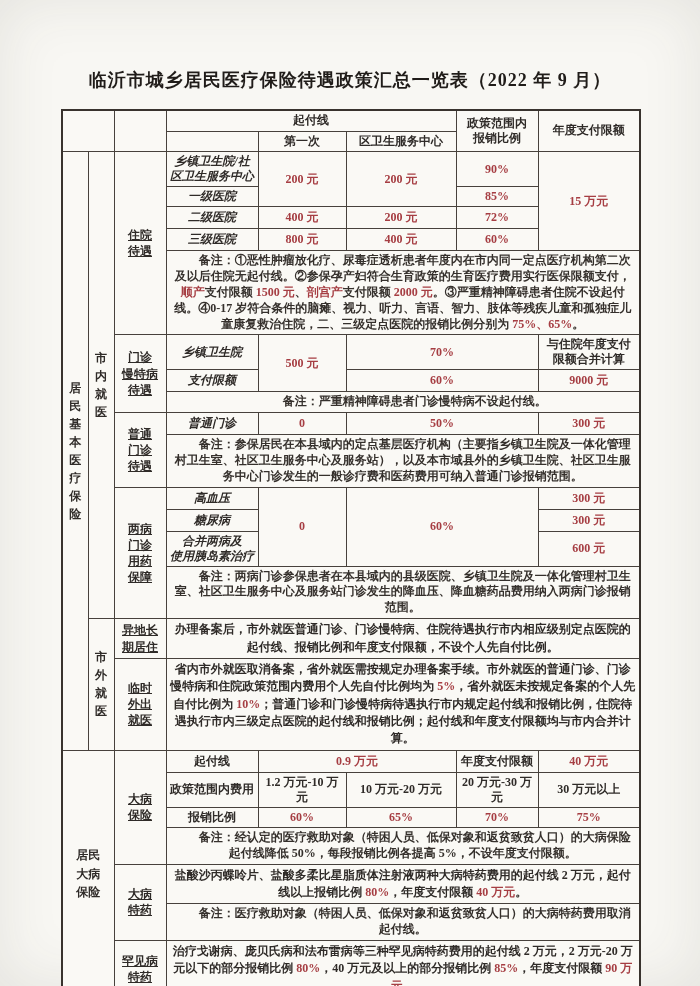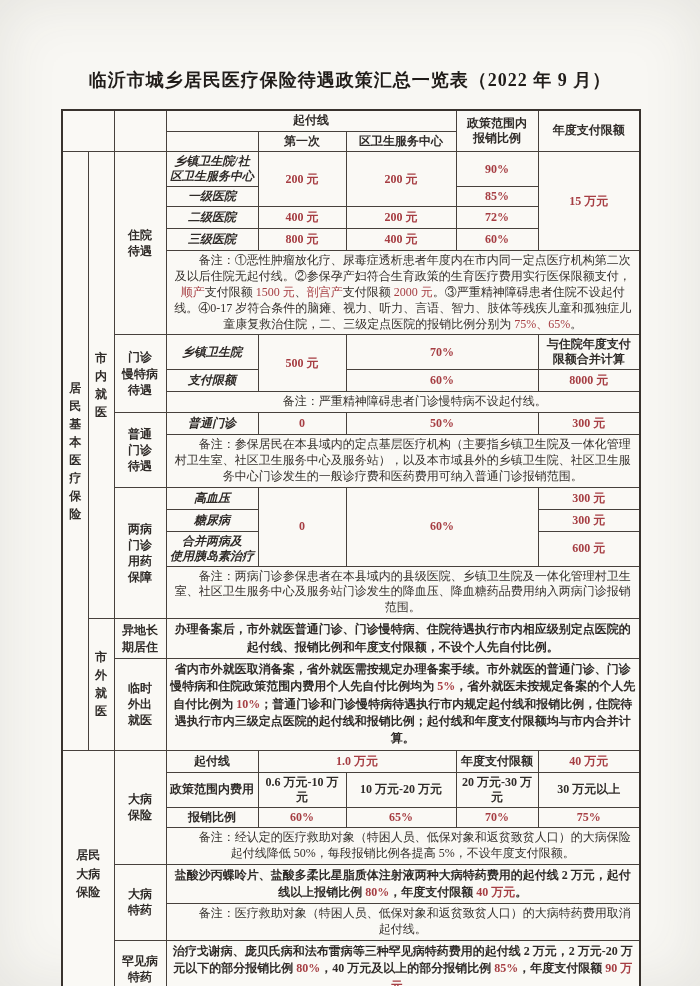--- a/index.html
+++ b/index.html
@@ -38,28 +38,28 @@
     vertical-align: middle;
     text-align: center;
     white-space: pre-line;
     font-size: 12px;
     overflow: hidden;
   }
   table.policy { border: 2px solid #39332e; }
   td.hdr  { font-weight: bold; font-size: 12.5px; line-height: 1.3; }
   td.cat  { font-weight: bold; font-size: 13px;  line-height: 1.5; letter-spacing: 0px; }
   td.cat2 { font-weight: bold; font-size: 13px;  line-height: 1.55; }
-  td.sub  { font-weight: bold; font-size: 12px;  line-height: 1.35; }
+  td.sub  { font-weight: bold; font-size: 12px;  line-height: 1.35; text-decoration: underline; }
   td.item { font-weight: bold; font-size: 12px;  line-height: 1.25; font-style: italic; }
   td.val  { color: #a63e43; font-weight: bold; font-size: 12.5px; }
   td.valb { font-weight: bold; font-size: 12px; line-height: 1.25; }
   td.note {
     text-align: left; font-size: 11.5px; line-height: 1.32;
     padding: 3px 6px 4px 6px; text-indent: 2em;
-    font-weight: normal; color: #35302c;
+    font-weight: bold; color: #35302c;
   }
   td.textb {
     text-align: left; font-weight: bold; font-size: 12px;
     line-height: 1.45; padding: 3px 6px;
   }
   .red { color: #a63e43; }
 </style>
 </head>
 <body>
 
@@ -139,21 +139,21 @@
 待遇</span></td>
             <td class="item"><span>乡镇卫生院</span></td>
             <td rowspan="2" class="val"><span>500 元</span></td>
             <td colspan="2" class="val"><span>70%</span></td>
             <td class="valb"><span>与住院年度支付
 限额合并计算</span></td>
           </tr>
           <tr>
             <td class="item"><span>支付限额</span></td>
             <td colspan="2" class="val"><span>60%</span></td>
-            <td class="val"><span>8000 元</span></td>
+            <td class="val"><span>9000 元</span></td>
           </tr>
           <tr>
             <td colspan="5" class="note"><span>备注：严重精神障碍患者门诊慢特病不设起付线。</span></td>
           </tr>
           <tr>
             <td rowspan="2" class="sub"><span>普通
 门诊
 待遇</span></td>
             <td class="item"><span>普通门诊</span></td>
             <td class="val"><span>0</span></td>
@@ -200,27 +200,27 @@
 就医</span></td>
             <td colspan="5" class="textb"><span>省内市外就医取消备案，省外就医需按规定办理备案手续。市外就医的普通门诊、门诊慢特病和住院政策范围内费用个人先自付比例均为 </span><span class="red">5%</span><span>，省外就医未按规定备案的个人先自付比例为 </span><span class="red">10%</span><span>；普通门诊和门诊慢特病待遇执行市内规定起付线和报销比例，住院待遇执行市内三级定点医院的起付线和报销比例；起付线和年度支付限额均与市内合并计算。</span></td>
           </tr>
           <tr>
             <td colspan="2" rowspan="7" class="cat2"><span>居民
 大病
 保险</span></td>
             <td rowspan="4" class="sub"><span>大病
 保险</span></td>
             <td class="valb"><span>起付线</span></td>
-            <td colspan="2" class="val"><span>1.0 万元</span></td>
+            <td colspan="2" class="val"><span>0.9 万元</span></td>
             <td class="valb"><span>年度支付限额</span></td>
             <td class="val"><span>40 万元</span></td>
           </tr>
           <tr>
             <td class="valb"><span>政策范围内费用</span></td>
-            <td class="valb"><span>0.6 万元-10 万元</span></td>
+            <td class="valb"><span>1.2 万元-10 万元</span></td>
             <td class="valb"><span>10 万元-20 万元</span></td>
             <td class="valb"><span>20 万元-30 万元</span></td>
             <td class="valb"><span>30 万元以上</span></td>
           </tr>
           <tr>
             <td class="valb"><span>报销比例</span></td>
             <td class="val"><span>60%</span></td>
             <td class="val"><span>65%</span></td>
             <td class="val"><span>70%</span></td>
             <td class="val"><span>75%</span></td>

